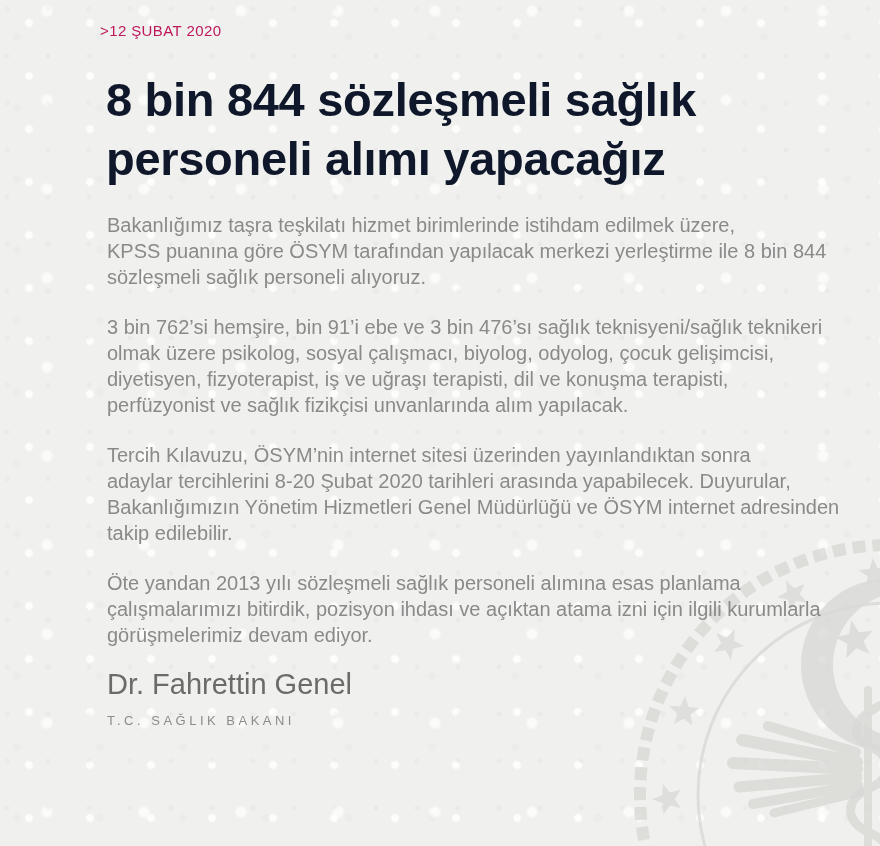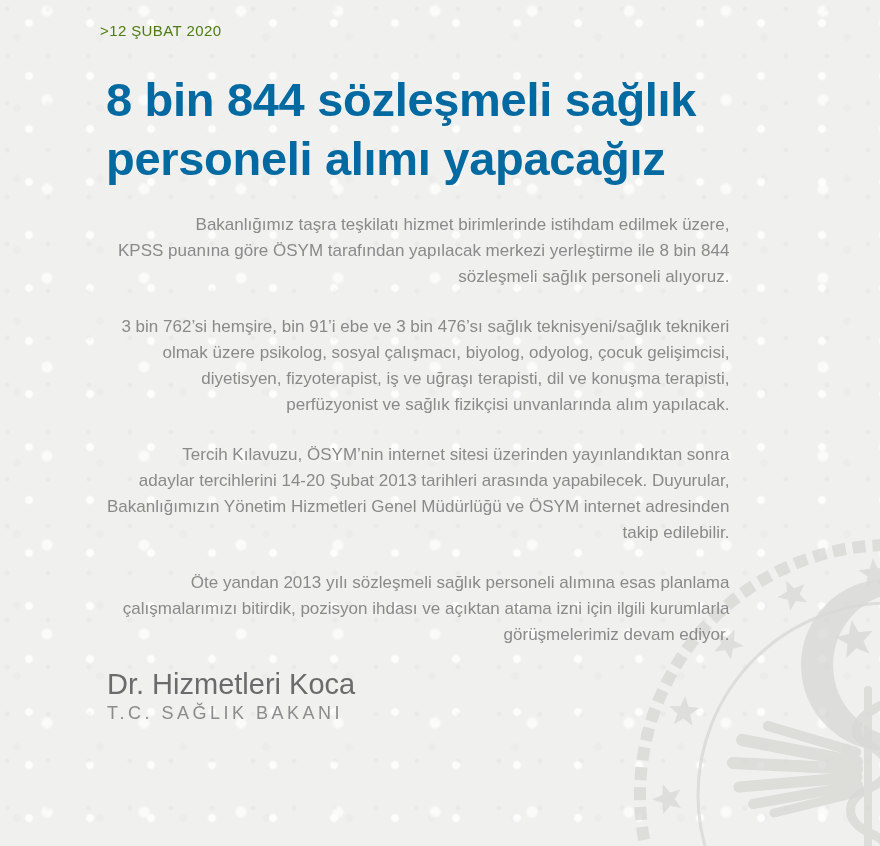--- a/index.html
+++ b/index.html
@@ -19,47 +19,46 @@
       radial-gradient(circle at 29px 23px, rgba(255,255,255,0.85) 0 3px, transparent 5px),
       radial-gradient(circle at 17px 37px, rgba(0,0,0,0.016) 0 3px, transparent 5px),
       radial-gradient(circle at 47px 11px, rgba(255,255,255,0.7) 0 4px, transparent 7px);
     background-size: 41px 47px, 61px 53px, 83px 71px, 97px 89px;
     pointer-events:none;
   }
   .watermark{position:absolute;left:0;top:0;}
   .date{
     position:absolute;left:100px;top:21px;
     font-size:15px;line-height:19px;
-    color:#4d7c0f;letter-spacing:0.4px;
+    color:#be185d;letter-spacing:0.4px;
   }
   .title{
     position:absolute;left:106px;top:70px;margin:0;
     font-size:47px;line-height:59px;font-weight:700;
     letter-spacing:-0.3px;
-    color:#0369a1;
+    color:#0f172a;
     white-space:pre;
   }
   .content{
     position:absolute;left:107px;top:212px;
     color:#8a8a8a;
   }
   .para{
     margin:0 0 24px 0;
-    font-size:17px;line-height:26px;
+    font-size:20px;line-height:26px;
     white-space:pre;
-    text-align:right;
   }
   .sig-name{
     margin-top:-6px;
     font-size:29px;line-height:36px;
     color:#6b6b6b;
   }
   .sig-role{
-    margin-top:2px;
-    font-size:18px;line-height:19px;
+    margin-top:9px;
+    font-size:13px;line-height:19px;
     letter-spacing:3.5px;
     color:#8c8c8c;
   }
 </style>
 </head>
 <body>
 
 <div class="card">
 
   <svg class="watermark" width="880" height="846" viewBox="0 0 880 846" aria-hidden="true">
@@ -111,24 +110,24 @@
 
   <div class="content">
     <p class="para">Bakanlığımız taşra teşkilatı hizmet birimlerinde istihdam edilmek üzere,
 KPSS puanına göre ÖSYM tarafından yapılacak merkezi yerleştirme ile 8 bin 844
 sözleşmeli sağlık personeli alıyoruz.</p>
     <p class="para">3 bin 762’si hemşire, bin 91’i ebe ve 3 bin 476’sı sağlık teknisyeni/sağlık teknikeri
 olmak üzere psikolog, sosyal çalışmacı, biyolog, odyolog, çocuk gelişimcisi,
 diyetisyen, fizyoterapist, iş ve uğraşı terapisti, dil ve konuşma terapisti,
 perfüzyonist ve sağlık fizikçisi unvanlarında alım yapılacak.</p>
     <p class="para">Tercih Kılavuzu, ÖSYM’nin internet sitesi üzerinden yayınlandıktan sonra
-adaylar tercihlerini 14-20 Şubat 2013 tarihleri arasında yapabilecek. Duyurular,
+adaylar tercihlerini 8-20 Şubat 2020 tarihleri arasında yapabilecek. Duyurular,
 Bakanlığımızın Yönetim Hizmetleri Genel Müdürlüğü ve ÖSYM internet adresinden
 takip edilebilir.</p>
     <p class="para">Öte yandan 2013 yılı sözleşmeli sağlık personeli alımına esas planlama
 çalışmalarımızı bitirdik, pozisyon ihdası ve açıktan atama izni için ilgili kurumlarla
 görüşmelerimiz devam ediyor.</p>
 
-    <div class="sig-name">Dr. Hizmetleri Koca</div>
+    <div class="sig-name">Dr. Fahrettin Genel</div>
     <div class="sig-role">T.C. SAĞLIK BAKANI</div>
   </div>
 
 </div>
 
 </body></html>

